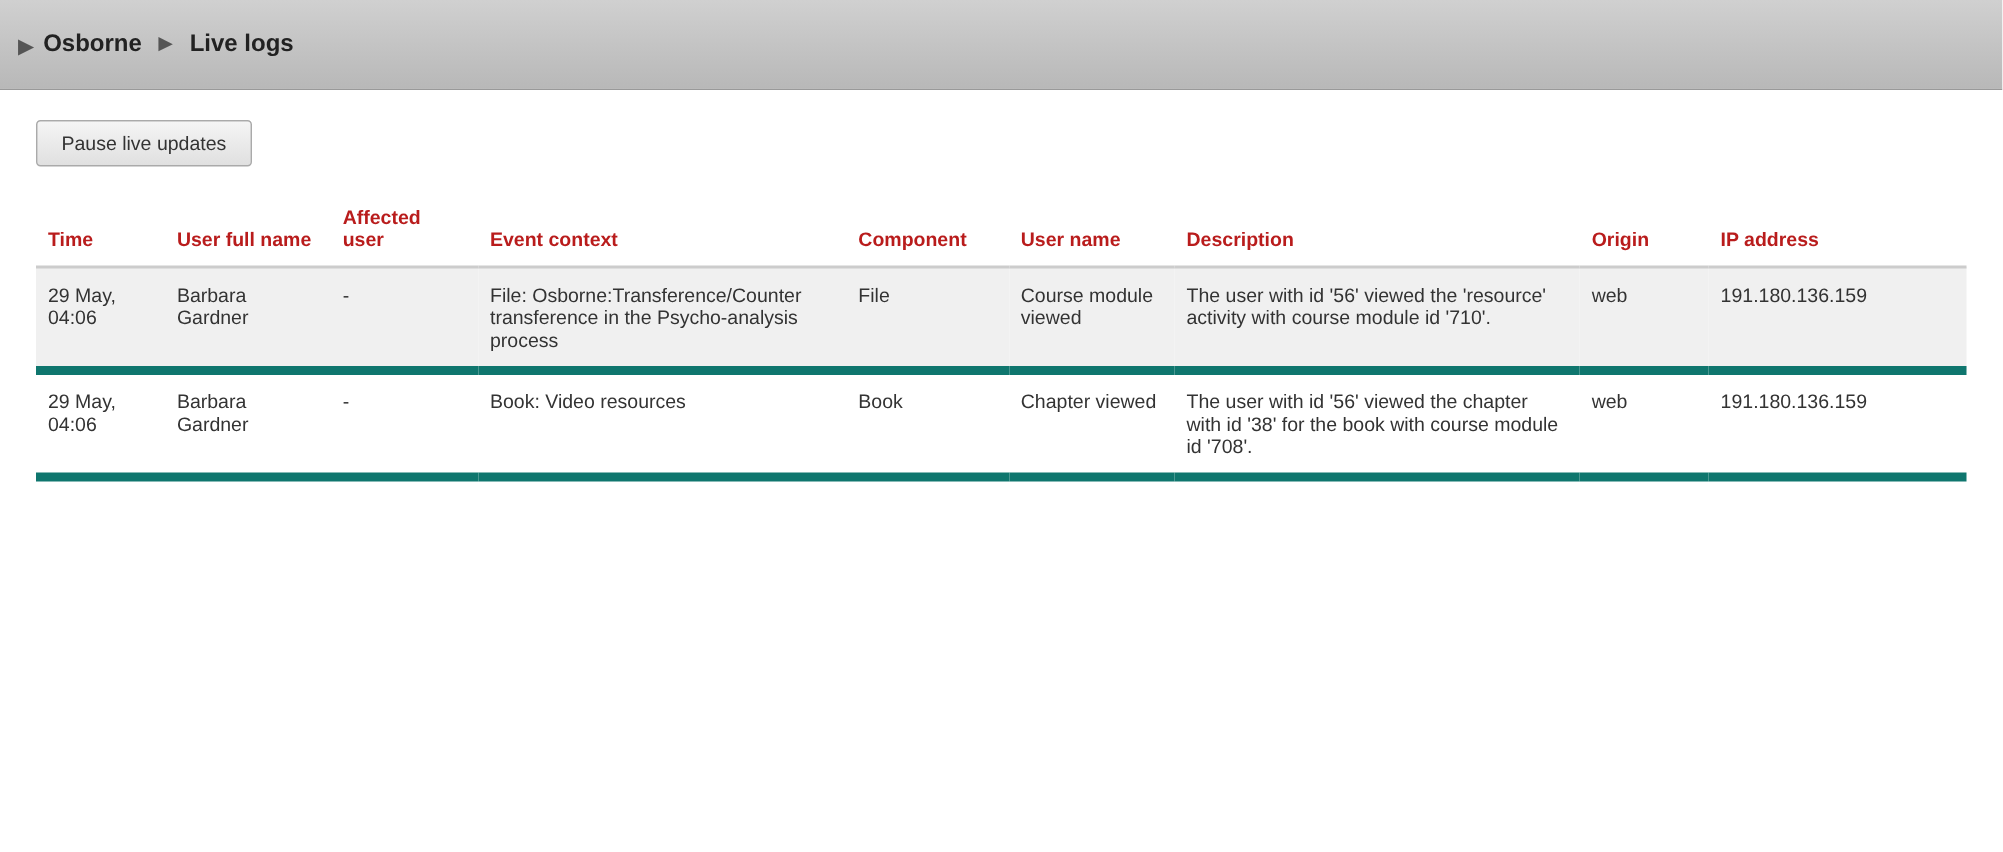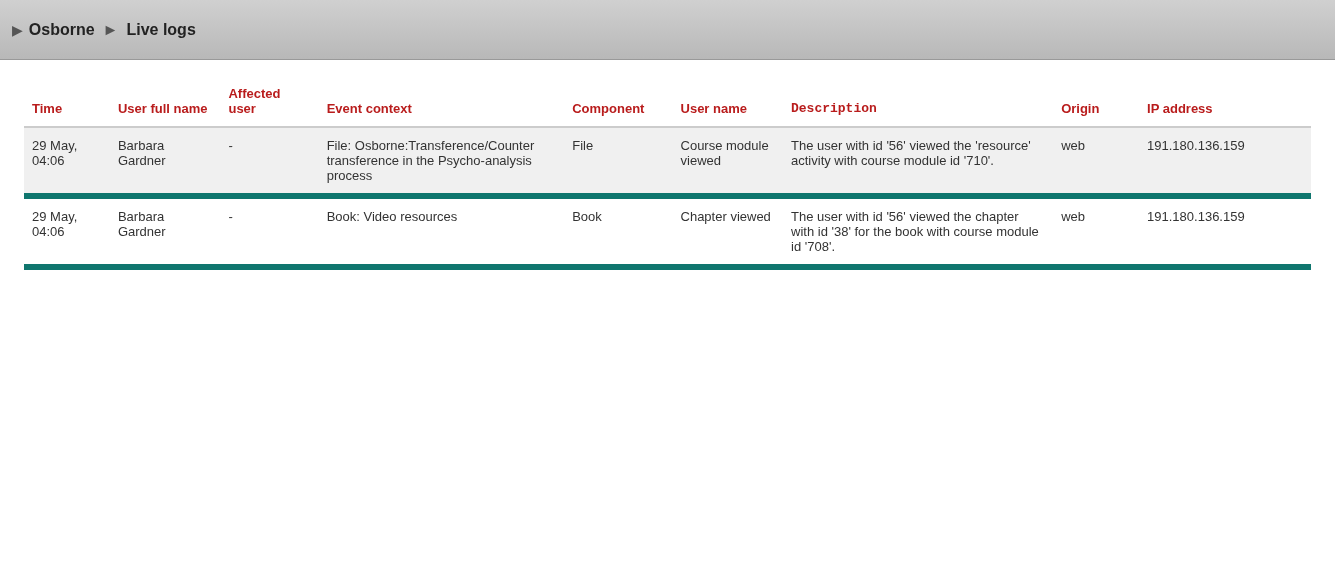--- a/index.html
+++ b/index.html
@@ -92,36 +92,37 @@
       vertical-align: top;
       color: #333;
     }
 
     .col-time { width: 70px; }
     .col-user { width: 90px; }
     .col-affected { width: 80px; }
     .col-context { width: 200px; }
     .col-component { width: 80px; }
     .col-event { width: 90px; }
-    .col-description { width: 220px; font-family: Liberation Mono, monospace; }
+    .col-description { width: 220px; }
     .col-origin { width: 70px; }
     .col-ip { width: 140px; }
   </style>
 </head>
 <body>
 
 <div class="breadcrumb-bar">
   <span class="breadcrumb-arrow">▶</span>
   <span class="breadcrumb-item">Osborne</span>
   <span class="breadcrumb-separator">►</span>
   <span class="breadcrumb-item">Live logs</span>
 </div>
 
 <div class="content-area">
 
+  <button class="pause-button">Pause live updates</button>
 
   <table class="log-table">
     <thead>
       <tr>
         <th class="col-time">Time</th>
         <th class="col-user">User full name</th>
         <th class="col-affected">Affected user</th>
         <th class="col-context">Event context</th>
         <th class="col-component">Component</th>
         <th class="col-event">User name</th>

